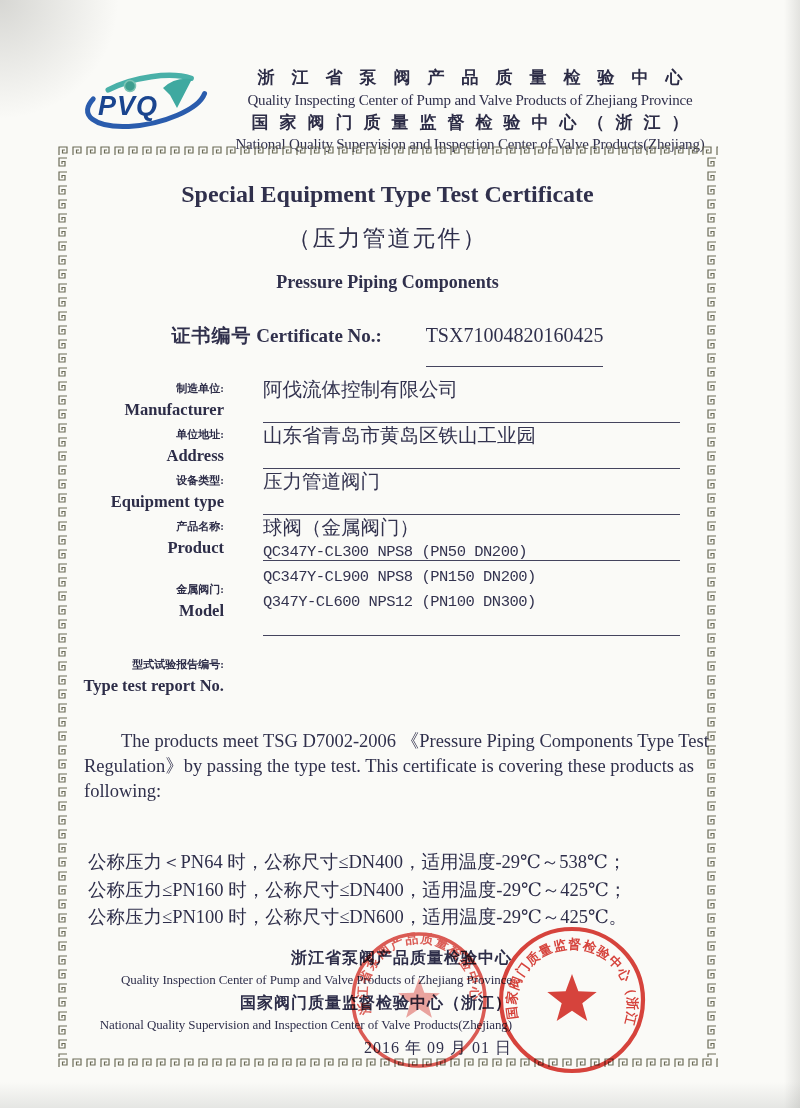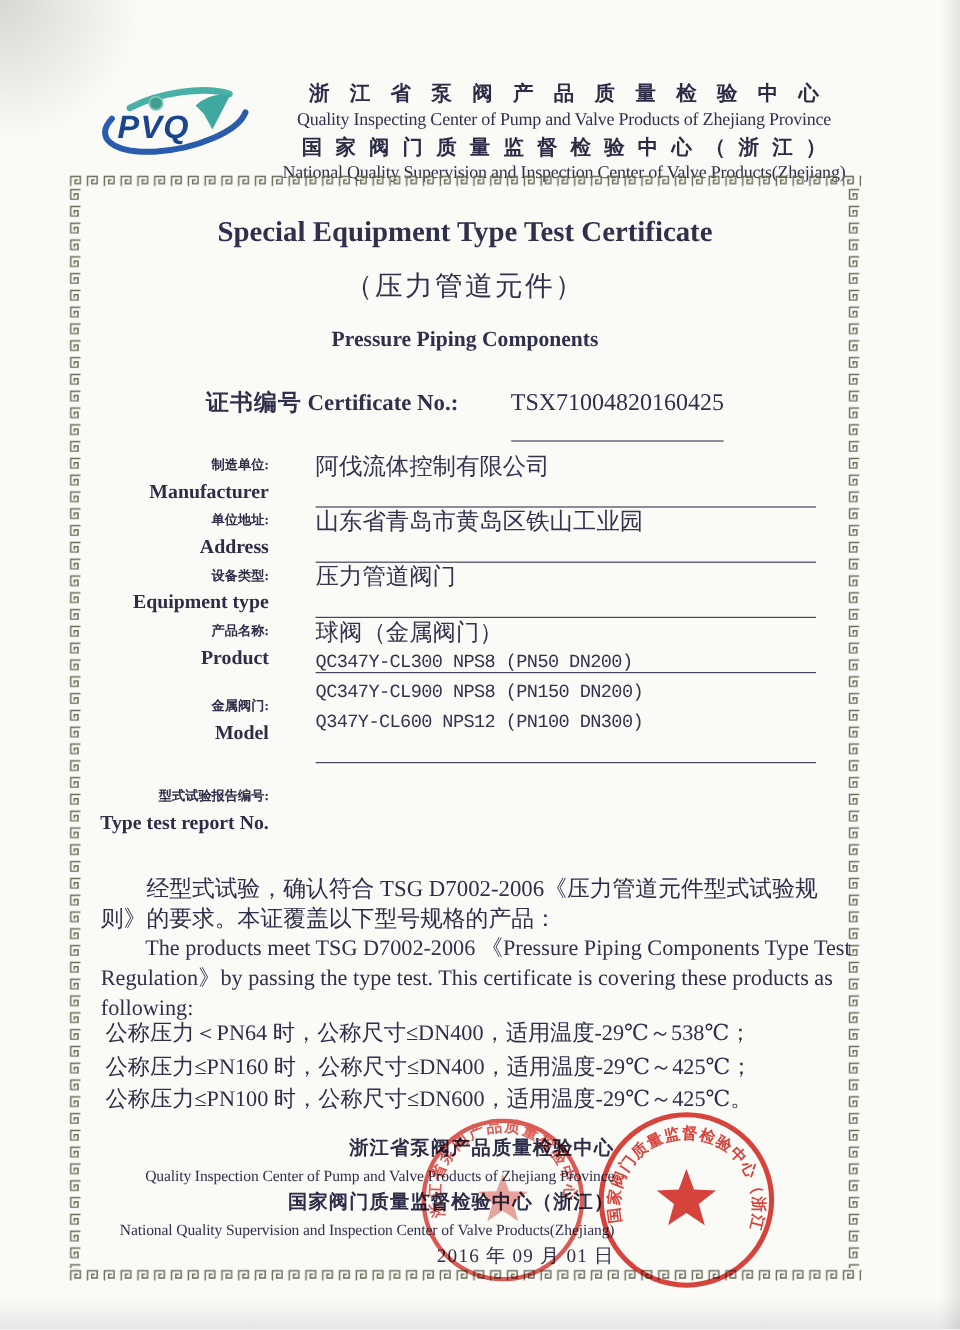--- a/index.html
+++ b/index.html
@@ -193,21 +193,20 @@
   </div>
   <div class="frow big">
     <div class="lbl">
       <div class="lbl-cn">型式试验报告编号:</div>
       <div class="lbl-en">Type test report No.</div>
     </div>
   </div>
 </div>
 
 <div class="para">
-  <p class="cn">经型式试验，确认符合 TSG D7002-2006《压力管道元件型式试验规则》的要求。本证覆盖以下型号规格的产品：</p>
   <p class="en">The products meet TSG D7002-2006 《Pressure Piping Components Type Test Regulation》by passing the type test. This certificate is covering these products as following:</p>
 </div>
 
 <div class="specs">
   <div class="spec-line">公称压力＜PN64 时，公称尺寸≤DN400，适用温度-29℃～538℃；</div>
   <div class="spec-line">公称压力≤PN160 时，公称尺寸≤DN400，适用温度-29℃～425℃；</div>
   <div class="spec-line">公称压力≤PN100 时，公称尺寸≤DN600，适用温度-29℃～425℃。</div>
 </div>
 
 <div class="footer">

